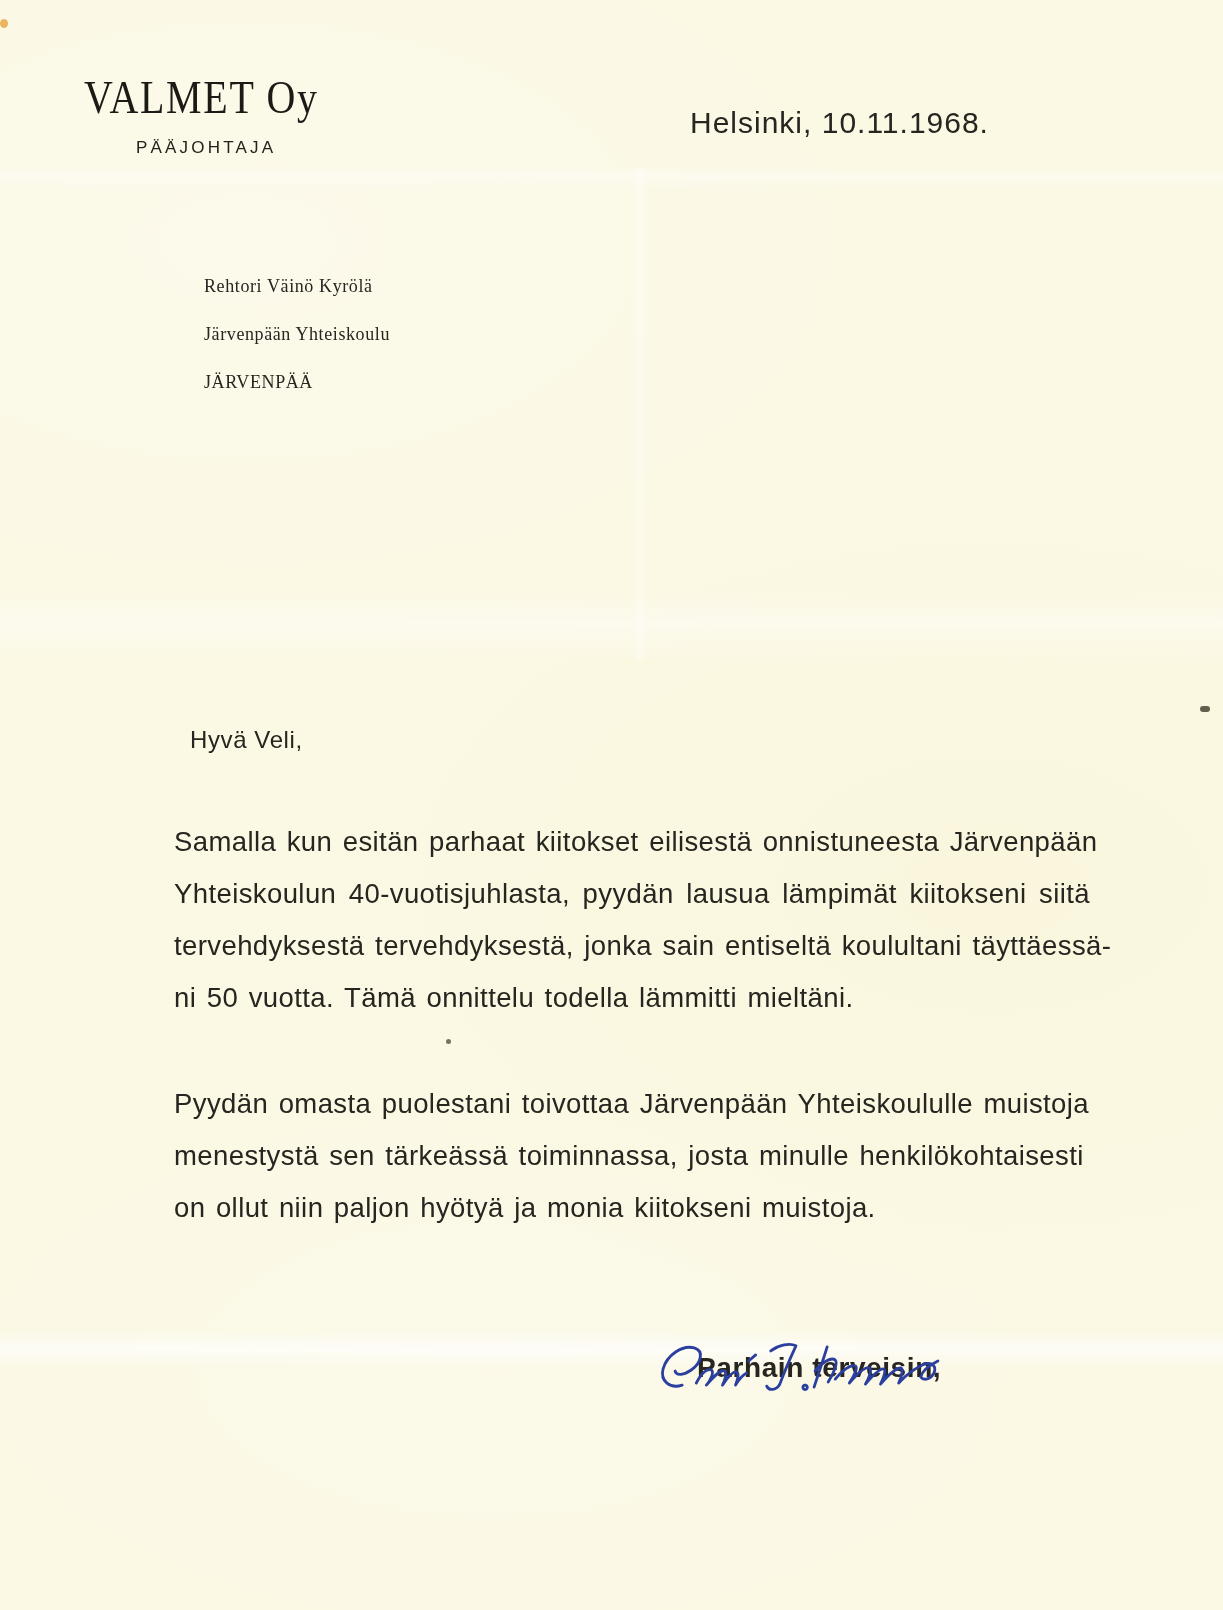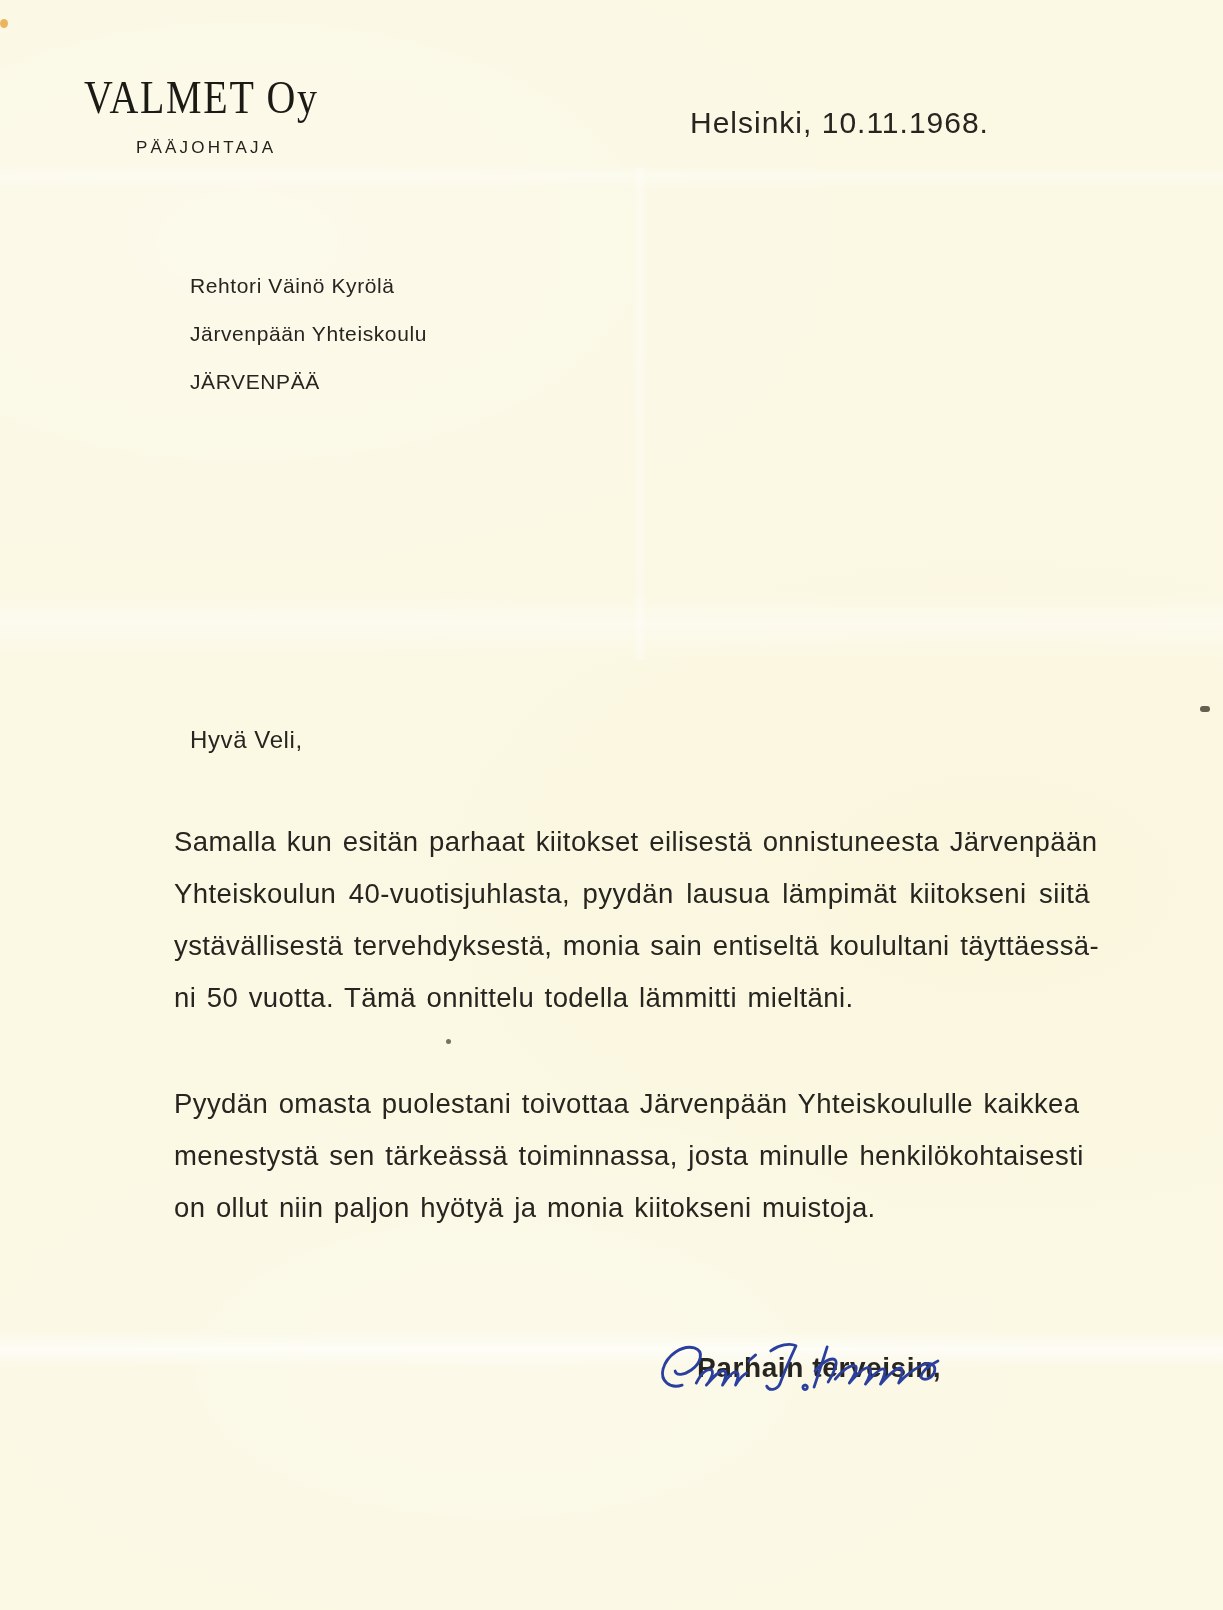--- a/index.html
+++ b/index.html
@@ -38,21 +38,21 @@
     transform:scaleX(.85);transform-origin:left top;white-space:nowrap;
   }
   .letterhead-role{
     position:absolute;left:136px;top:138px;
     font-size:17px;letter-spacing:3.2px;color:#23221c;white-space:nowrap;
   }
   .dateline{
     position:absolute;left:690px;top:106px;
     font-size:30px;letter-spacing:1px;white-space:nowrap;
   }
-  .recipient{position:absolute;left:190px;top:262px;font-size:21px;line-height:48px;letter-spacing:.6px;}
+  .recipient{position:absolute;left:204px;top:262px;font-size:18px;line-height:48px;letter-spacing:.6px;font-family:Liberation Serif, serif;}
   .salutation{position:absolute;left:190px;top:726px;font-size:24px;letter-spacing:.6px;}
   .para{position:absolute;left:174px;font-size:27.5px;letter-spacing:.4px;word-spacing:2.5px;}
   .para-1{top:816px;width:916px;line-height:52px;}
   .para-2{top:1078px;width:892px;line-height:52px;}
   .bline{text-align:justify;text-align-last:justify;white-space:nowrap;}
   .para .bline:last-child{text-align-last:left;}
   .closing{position:absolute;left:697px;top:1352px;font-size:28px;letter-spacing:.6px;font-weight:bold;}
   .signature{position:absolute;left:658px;top:1334px;width:292px;height:66px;}
   .signature path{fill:none;stroke:var(--color-ink,#2b3f9e);stroke-width:2.8;stroke-linecap:round;stroke-linejoin:round;}
 </style>
@@ -77,26 +77,26 @@
     <div class="r-line">Rehtori Väinö Kyrölä</div>
     <div class="r-line">Järvenpään Yhteiskoulu</div>
     <div class="r-line">JÄRVENPÄÄ</div>
   </div>
 
   <div class="salutation">Hyvä Veli,</div>
 
   <div class="para para-1">
     <div class="bline">Samalla kun esitän parhaat kiitokset eilisestä onnistuneesta Järvenpään</div>
     <div class="bline">Yhteiskoulun 40-vuotisjuhlasta, pyydän lausua lämpimät kiitokseni siitä</div>
-    <div class="bline">ystävällisestä tervehdyksestä, monia sain entiseltä koulultani täyttäessä-</div>
+    <div class="bline">tervehdyksestä tervehdyksestä, jonka sain entiseltä koulultani täyttäessä-</div>
     <div class="bline">ni 50 vuotta. Tämä onnittelu todella lämmitti mieltäni.</div>
   </div>
 
   <div class="para para-2">
-    <div class="bline">Pyydän omasta puolestani toivottaa Järvenpään Yhteiskoululle kaikkea</div>
+    <div class="bline">Pyydän omasta puolestani toivottaa Järvenpään Yhteiskoululle muistoja</div>
     <div class="bline">menestystä sen tärkeässä toiminnassa, josta minulle henkilökohtaisesti</div>
     <div class="bline">on ollut niin paljon hyötyä ja monia kiitokseni muistoja.</div>
   </div>
 
   <div class="closing">Parhain terveisin,</div>
 
   <svg class="signature" viewBox="0 0 290 64" aria-hidden="true">
     <path d="M24 50 C12 54 2 46 5 34 C9 20 24 10 36 13 C46 16 43 28 33 35 C26 40 18 41 17 36"></path>
     <path d="M38 48 C43 38 49 33 53 35 C56 37 52 46 48 50 C54 43 62 34 66 36 C69 38 66 46 64 50 C68 44 74 36 78 37 C81 38 79 45 77 50 C80 45 84 40 88 38"></path>
     <path d="M90 26 L97 20"></path>

